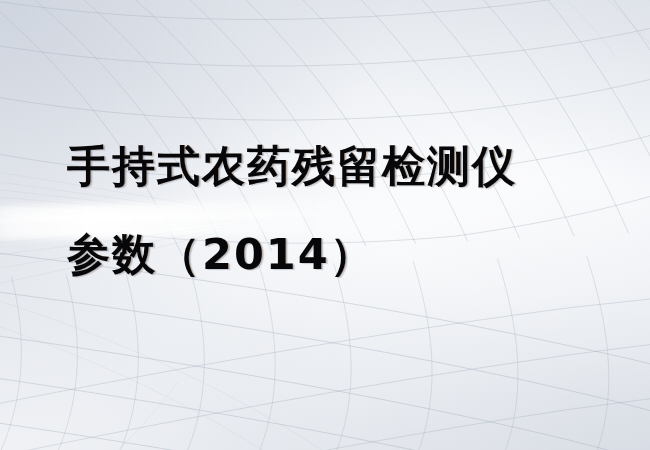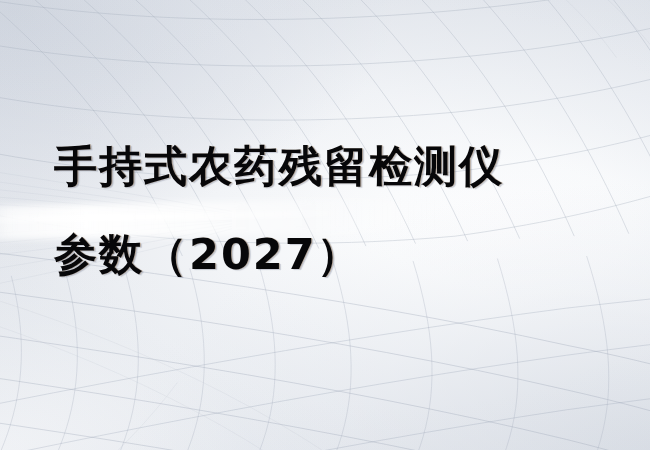--- a/index.html
+++ b/index.html
@@ -95,21 +95,21 @@
   
   .vignette {
     position: absolute;
     inset: 0;
     background: radial-gradient(115% 105% at 62% 46%, rgba(255,255,255,0.0) 42%, rgba(190,197,209,0.22) 100%);
   }
 
   
   .title-block {
     position: absolute;
-    left: 54px;
+    left: 67px;
     top: 122px;
     width: 540px;
   }
   .title-line {
     color: #070709;
     font-weight: bold;
     font-size: 43px;
     line-height: 88px;
     letter-spacing: 2px;
     white-space: nowrap;
@@ -219,16 +219,16 @@
     </svg>
   </div>
 
   <div class="sweep"></div>
   <div class="sweep-core"></div>
 
   <div class="vignette"></div>
 
   <div class="title-block">
     <div class="title-line">手持式农药残留检测仪</div>
-    <div class="title-line">参数（2027）</div>
+    <div class="title-line">参数（2014）</div>
   </div>
 
 </div>
 
 </body></html>

